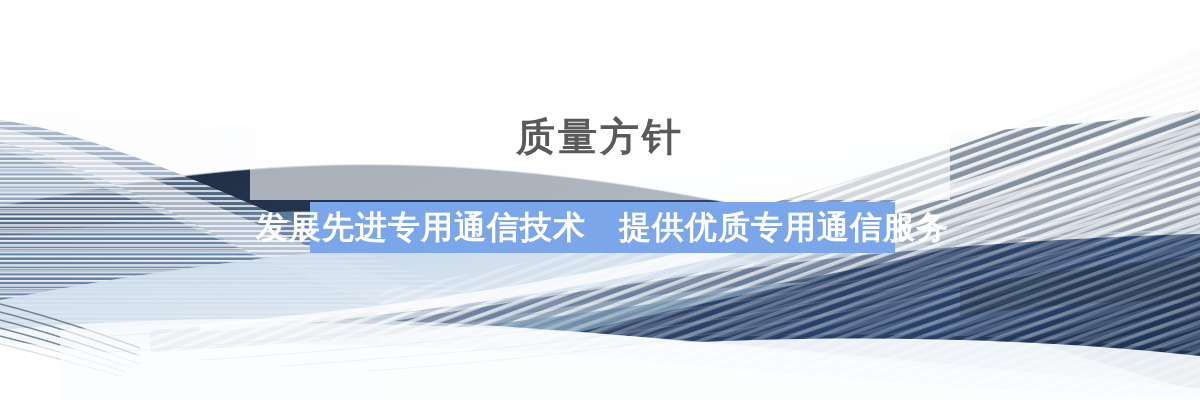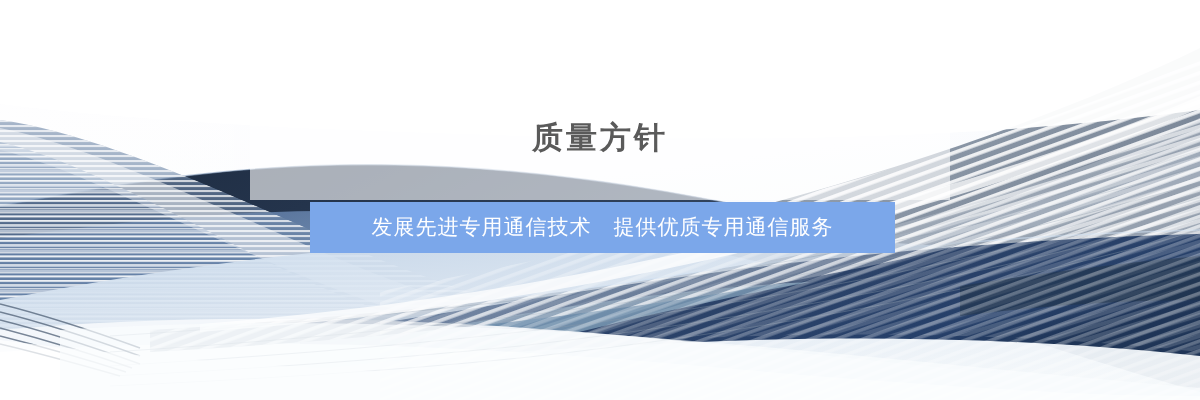--- a/index.html
+++ b/index.html
@@ -21,46 +21,47 @@
     inset:0;
     width:1200px;
     height:400px;
   }
   #title {
     position:absolute;
     left:0;
     top:114px;
     width:1200px;
     text-align:center;
-    font-size:31px;
+    font-size:39px;
     font-weight:bold;
     letter-spacing:3px;
     color:#5a5a5a;
     line-height:46px;
     z-index:5;
     white-space:nowrap;
   }
   #slogan-bar {
     position:absolute;
     left:310px;
     top:202px;
     width:585px;
     height:51px;
     background:#7ba7ea;
     z-index:5;
     display:flex;
     align-items:center;
     justify-content:center;
   }
   #slogan-text {
-    font-size:21px;
+    font-size:32px;
     color:#ffffff;
     letter-spacing:1px;
     white-space:pre;
     line-height:51px;
+    font-weight:bold;
   }
 </style>
 </head>
 <body>
 
 <div id="banner">
 
   <svg id="art" viewBox="0 0 1200 400" preserveAspectRatio="none" xmlns="http://www.w3.org/2000/svg">
     <defs>
       <linearGradient id="gBase" x1="0" y1="0" x2="0.4" y2="1">

